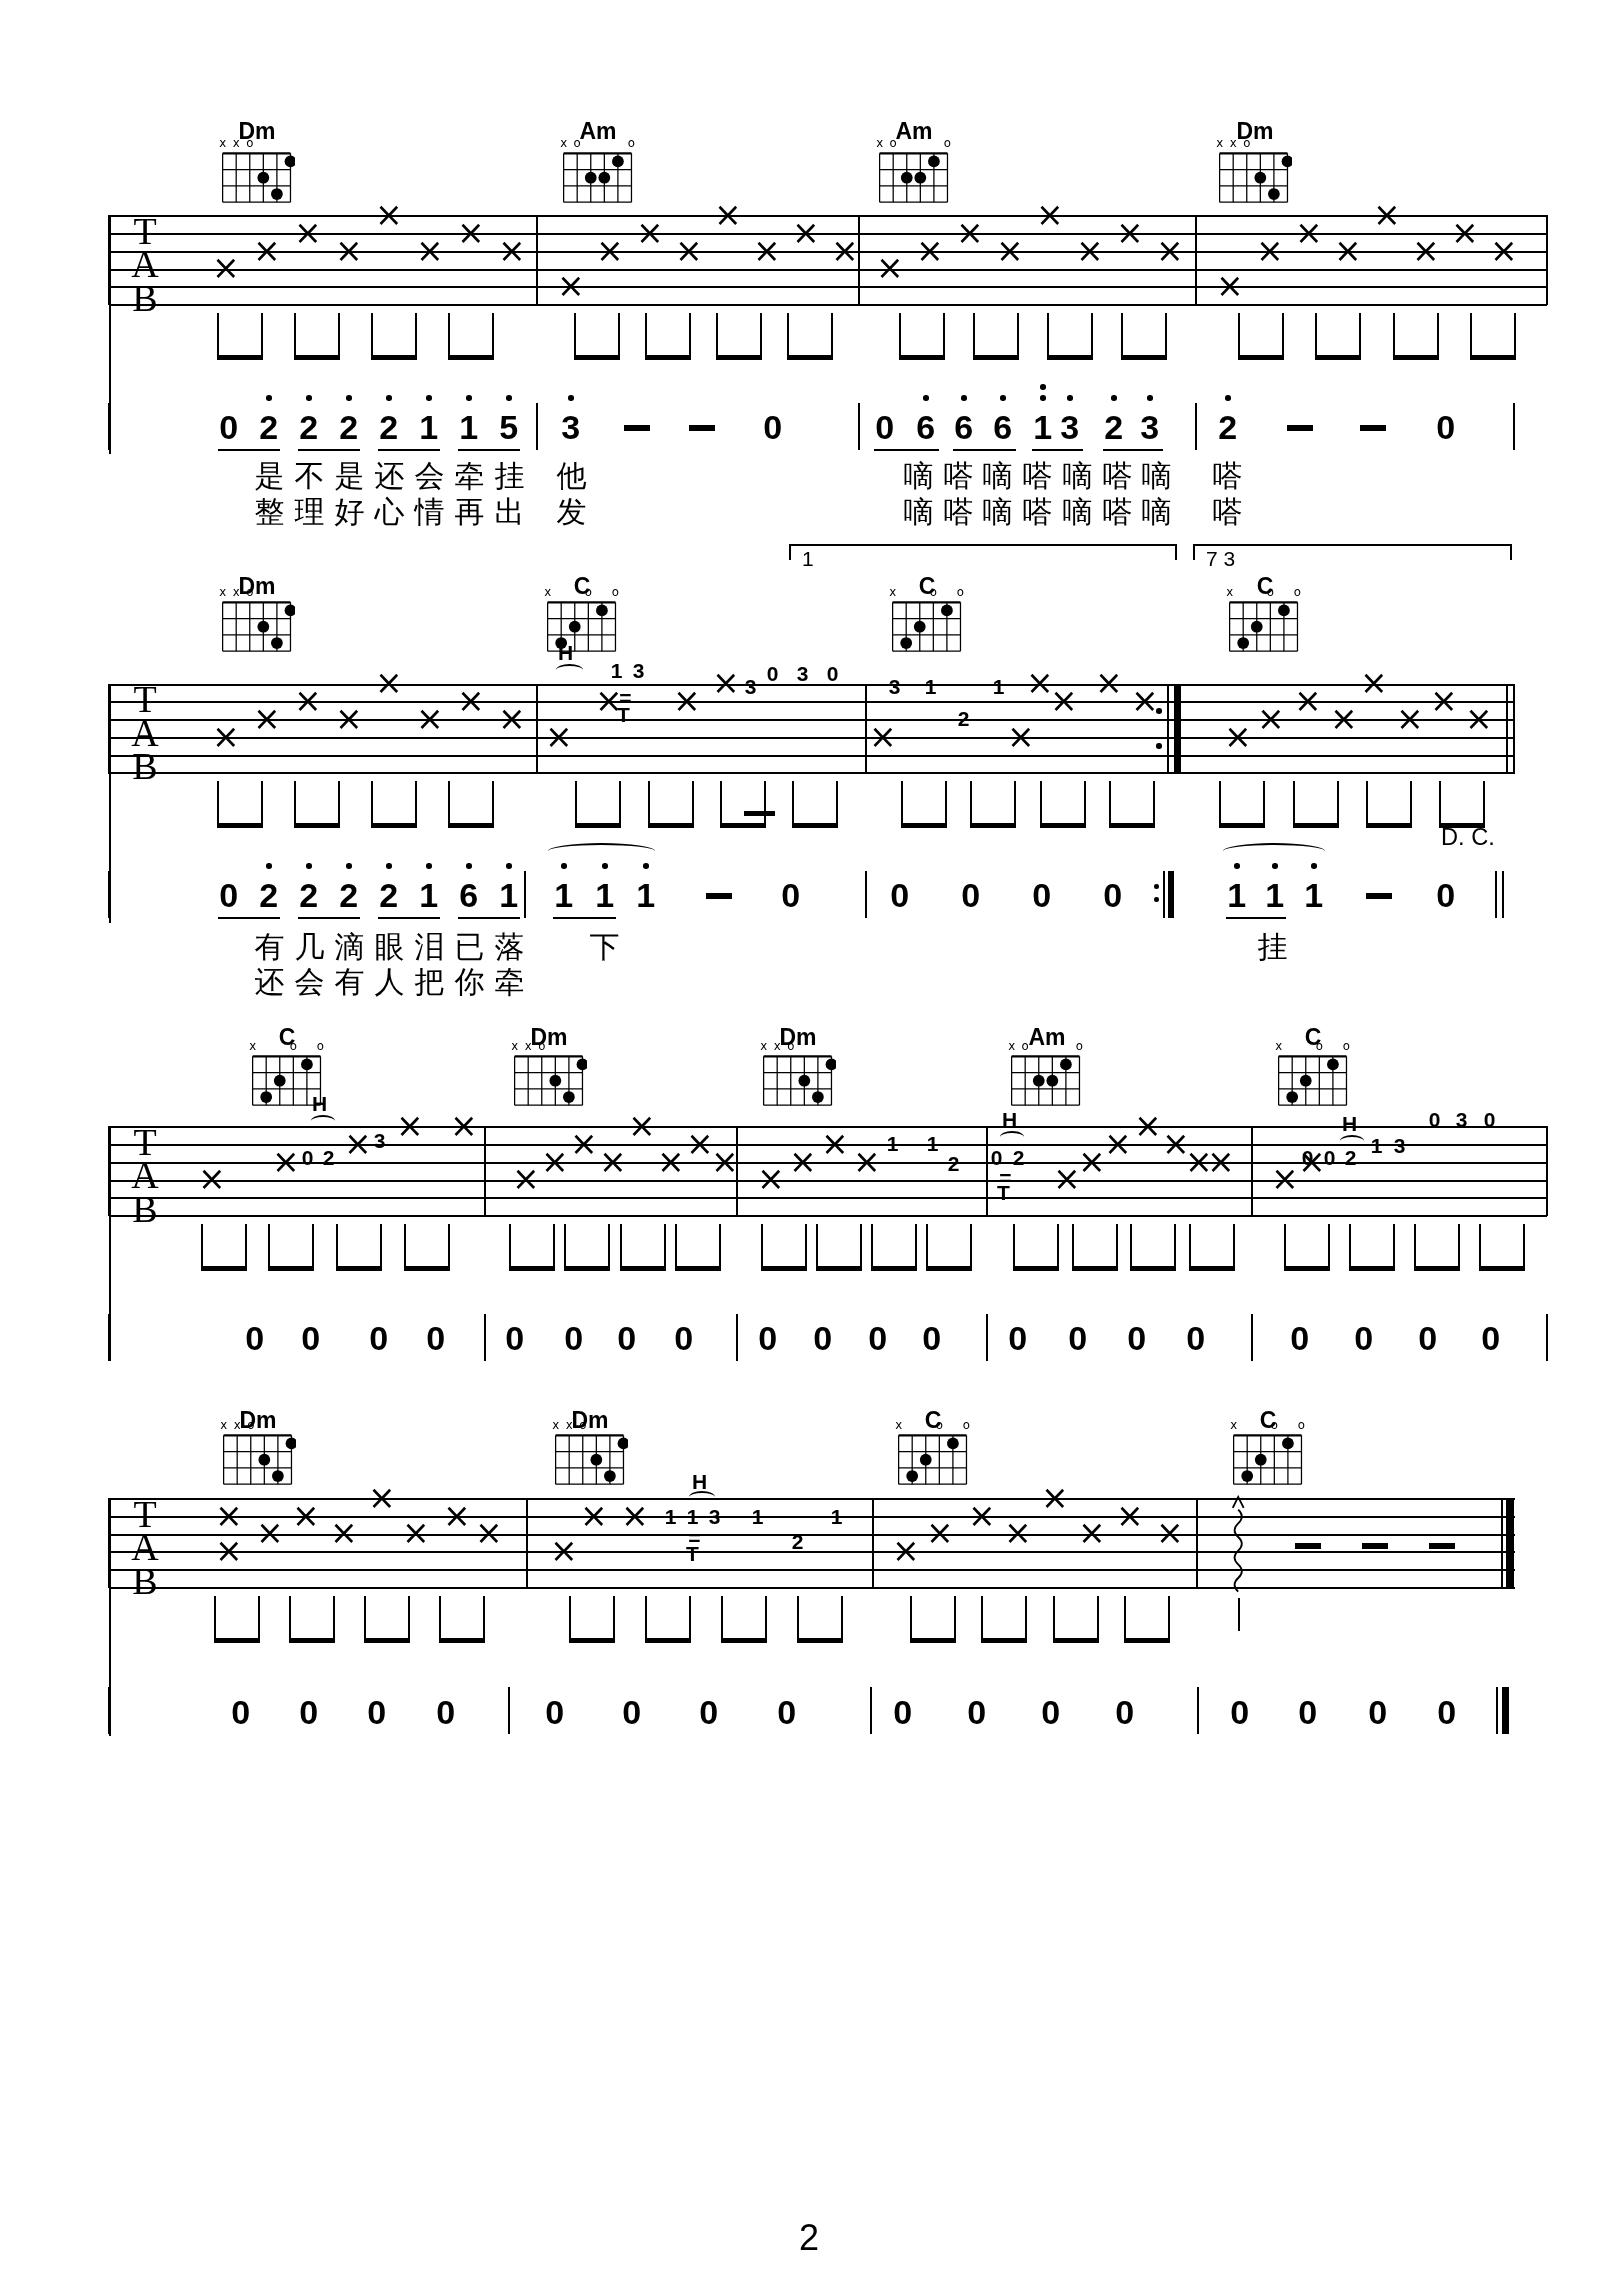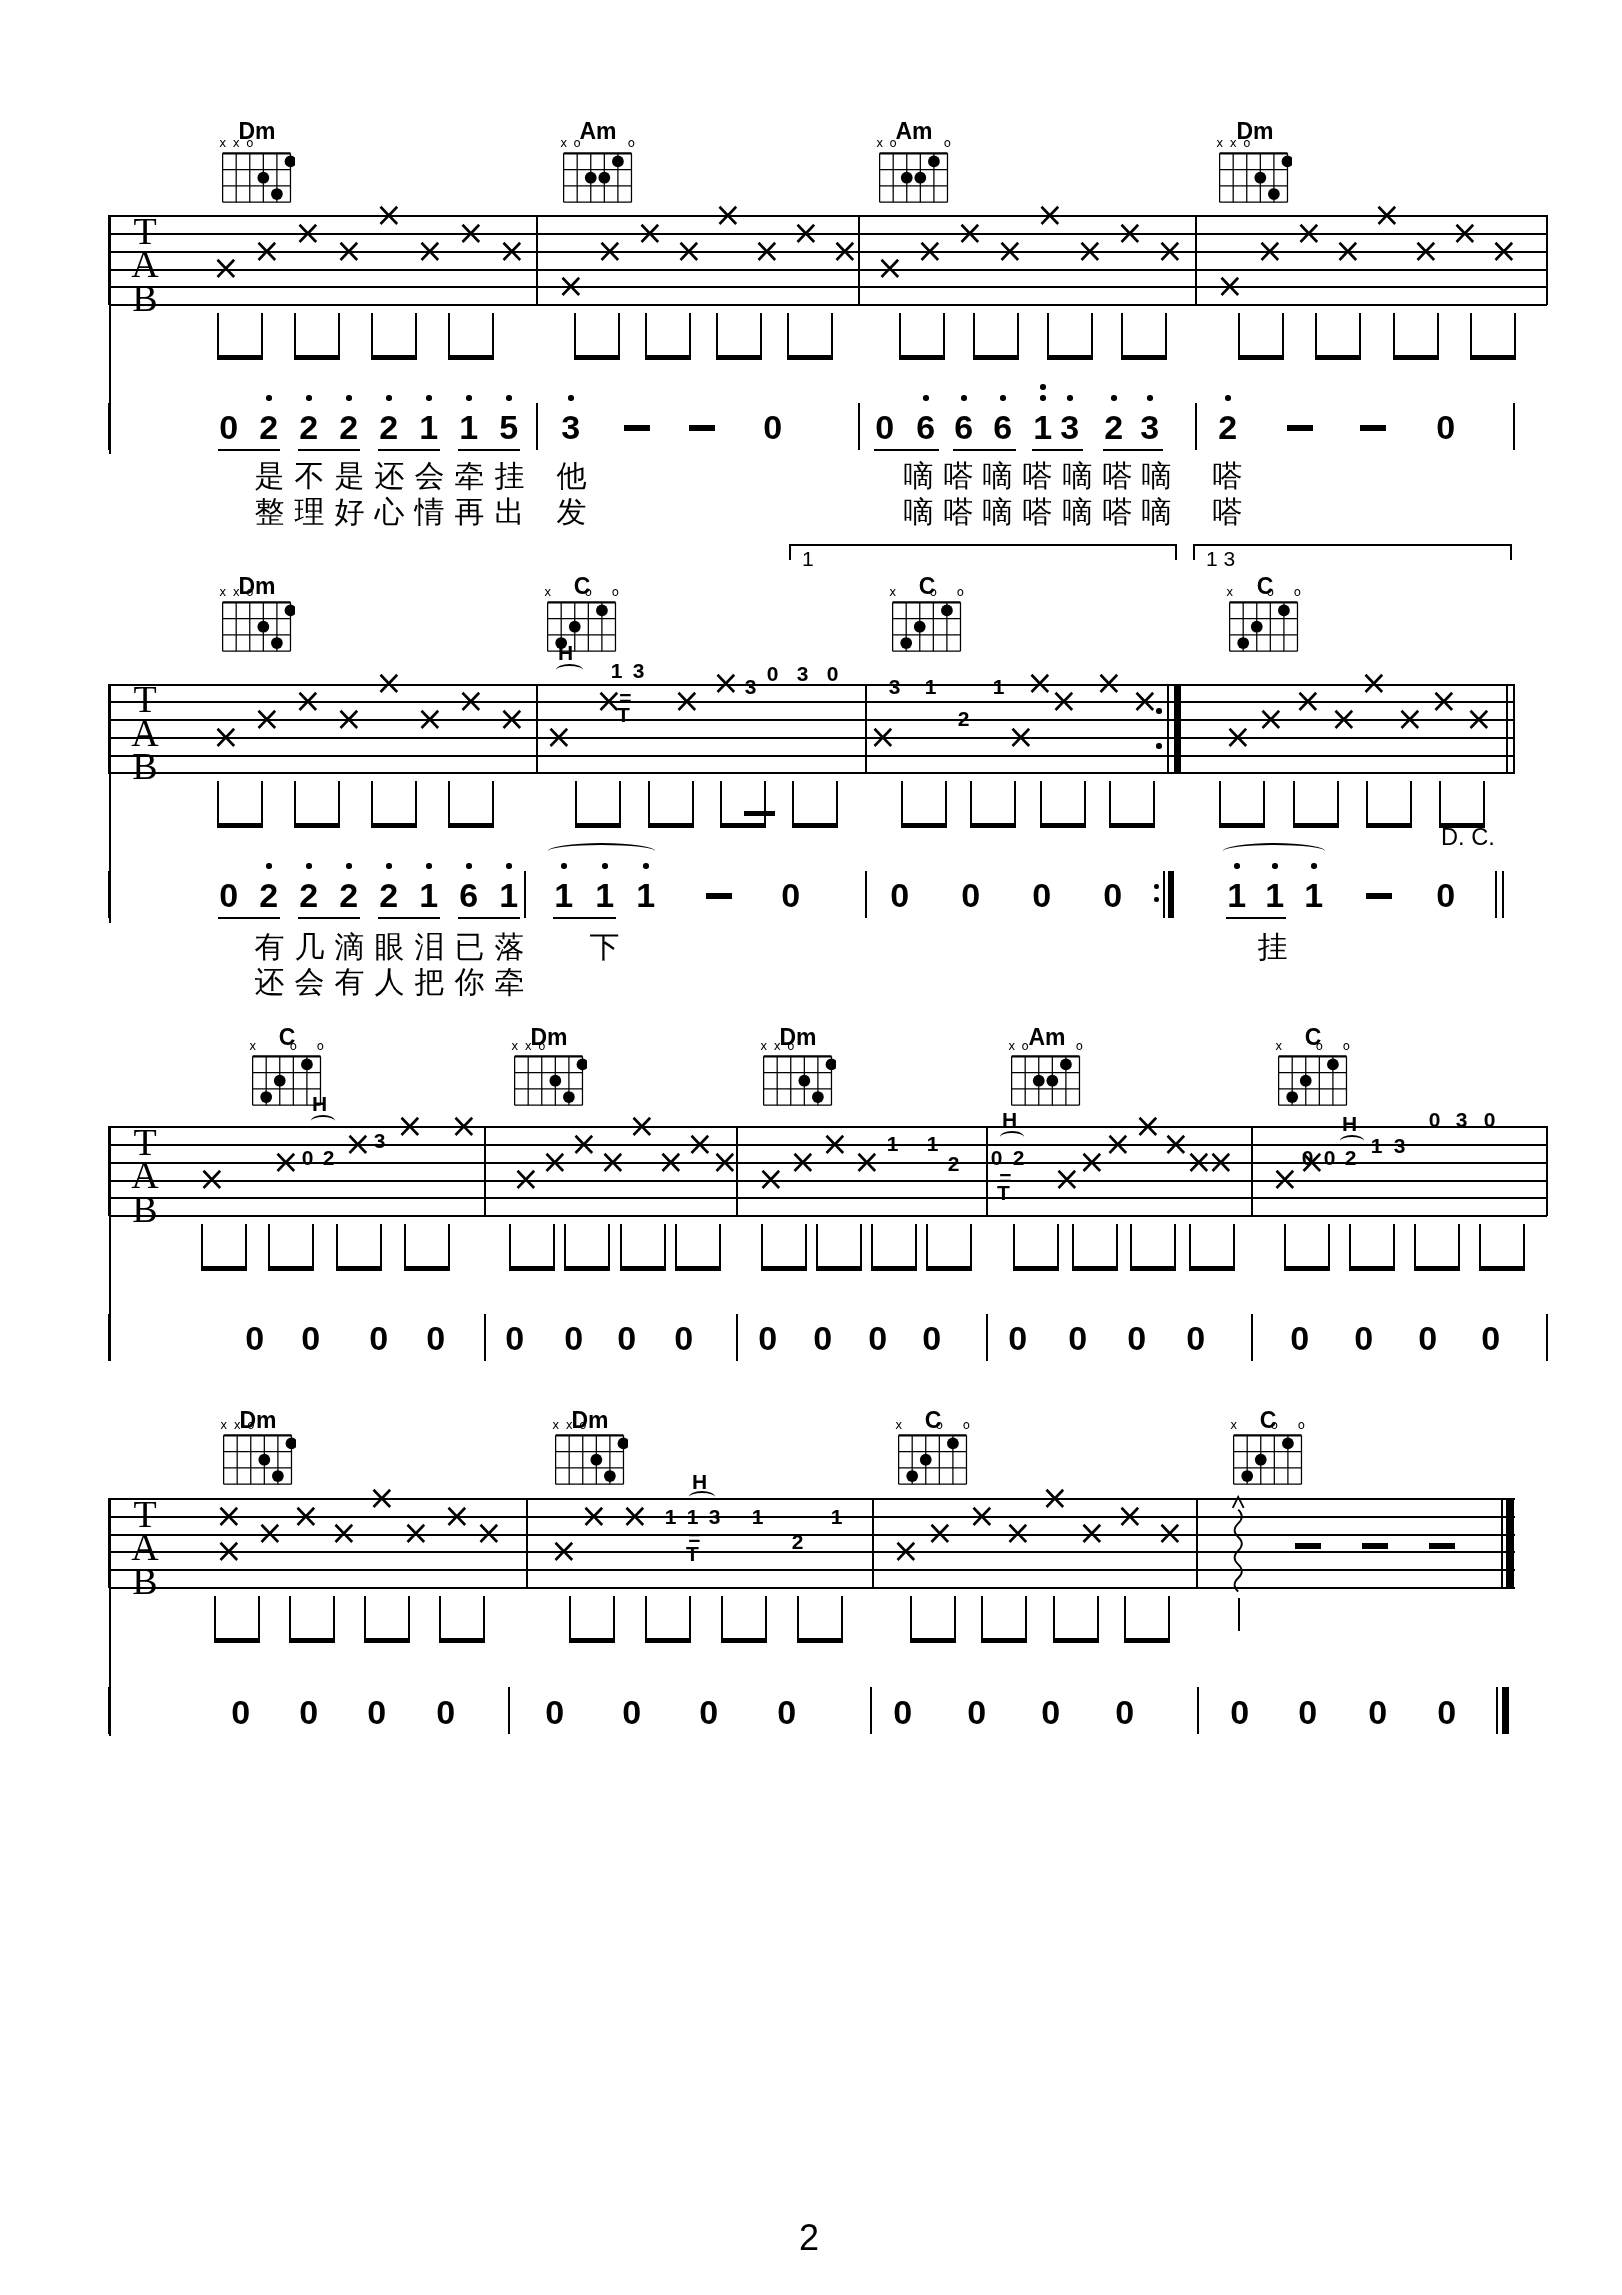--- a/index.html
+++ b/index.html
@@ -346,21 +346,21 @@
         <line x1="49" y1="22" x2="49" y2="76" stroke="#000" stroke-width="1.4"></line>
         <line x1="64" y1="22" x2="64" y2="76" stroke="#000" stroke-width="1.4"></line>
         <line x1="79" y1="22" x2="79" y2="76" stroke="#000" stroke-width="1.4"></line>
         <circle cx="19" cy="67" r="6.5" fill="#000"></circle>
         <circle cx="34" cy="49" r="6.5" fill="#000"></circle>
         <circle cx="64" cy="31" r="6.5" fill="#000"></circle>
       </svg></div>
     <div class="voltabr" style="left: 789px; top: 544px; width: 384px;"></div>
     <div class="voltalabel" style="left: 802px; top: 548px;">1</div>
     <div class="voltabr" style="left: 1193px; top: 544px; width: 315px;"></div>
-    <div class="voltalabel" style="left: 1206px; top: 548px;">1 3</div>
+    <div class="voltalabel" style="left: 1206px; top: 548px;">7 3</div>
     <div class="xmark" style="left: 212px; top: 720px;">×</div>
     <div class="xmark" style="left: 253px; top: 702px;">×</div>
     <div class="xmark" style="left: 294px; top: 684px;">×</div>
     <div class="xmark" style="left: 335px; top: 702px;">×</div>
     <div class="xmark" style="left: 375px; top: 666px;">×</div>
     <div class="xmark" style="left: 416px; top: 702px;">×</div>
     <div class="xmark" style="left: 457px; top: 684px;">×</div>
     <div class="xmark" style="left: 498px; top: 702px;">×</div>
     <div class="xmark" style="left: 545px; top: 720px;">×</div>
     <div class="xmark" style="left: 595px; top: 684px;">×</div>

